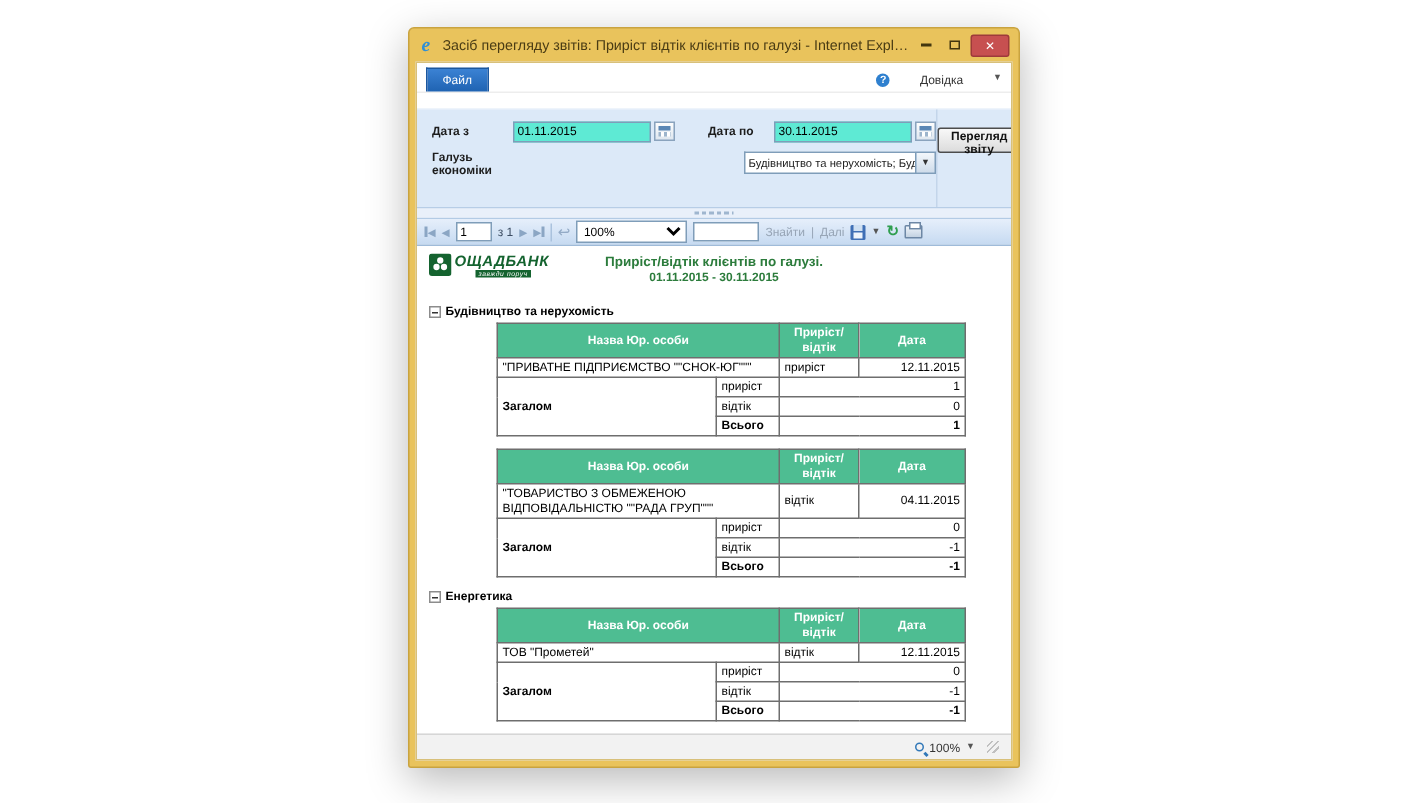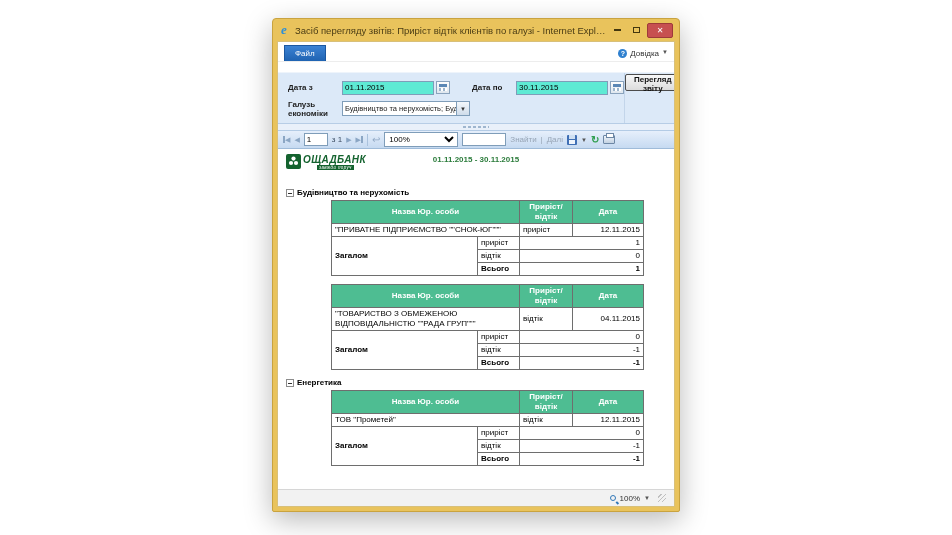--- a/index.html
+++ b/index.html
@@ -24,50 +24,50 @@
   .minglyph { width:7px; height:2px; border-bottom:2px solid #43370f; }
 
   .winbody { background:#fff; height:calc(100% - 22px); display:flex; flex-direction:column;
              border:1px solid #d8c07a; overflow:hidden; }
 
   
   .menubar { height:20px; display:flex; align-items:flex-end; justify-content:space-between;
              background:#fff; padding:0 6px 0 6px; border-bottom:1px solid #ededed; }
   .file-btn { background:linear-gradient(#3b82d4,#1f63b2); color:#fff; font-size:8px;
               padding:3px 10px 3px 10px; border:1px solid #1a57a0; border-bottom:none; }
-  .help-area { display:flex; align-items:flex-start; gap:3px; font-size:8px; color:#333; margin-bottom:3px;padding-left:18px; }
+  .help-area { display:flex; align-items:flex-start; gap:20px; font-size:8px; color:#333; margin-bottom:3px;padding-left:18px; }
   .help-icon { width:9px; height:9px; border-radius:50%; background:#2f80cf; color:#fff;
                font-size:7px; font-weight:bold; display:flex; align-items:center; justify-content:center; }
   .caret { font-size:6px; color:#555; }
   .menuspacer { height:10px; background:#fff; }
 
   
   .form-panel { background:#dce9f8; display:flex; border-top:1px solid #eef4fb;
                 border-bottom:1px solid #b7cde6; }
   .form-left { flex:1; padding:6px 0 6px 10px; }
   .form-row { display:flex; align-items:center; height:17px; margin-bottom:4px; }
-  .form-row:last-child { margin-bottom:0; }
+  .form-row:last-child { margin-bottom:15px;justify-content:space-between; }
   .flabel { font-size:8px; font-weight:bold; color:#1d1d1d; }
   .lbl-datefrom { width:54px; }
   .lbl-dateto { width:44px; margin-left:22px; }
   .lbl-industry { width:54px; }
   .tinput { width:92px; height:14px; border:1px solid #7f9db9; font-size:8px; padding:0 2px;
             background:#5eead4; font-family:"Liberation Sans", sans-serif; }
   .cal-btn { width:14px; height:13px; margin-left:2px; border:1px solid #8aa3bd;
              background:linear-gradient(#fdfdfd,#dfe7ef); position:relative; }
   .cal-btn::before { content:""; position:absolute; left:2px; right:2px; top:2px; height:3px; background:#5b87b5; }
   .cal-btn::after { content:""; position:absolute; left:2px; right:2px; top:6px; bottom:2px;
                     background:repeating-linear-gradient(90deg,#9db5cc 0 2px,#fff 2px 4px); }
   .combo { display:flex; height:15px; }
   .combo-text { width:114px; border:1px solid #7f9db9; border-right:none; background:#fff;
                 font-size:7.5px; color:#222; padding:2px 2px 0 2px; white-space:nowrap; overflow:hidden; }
   .combo-arrow { width:14px; border:1px solid #7f9db9; background:linear-gradient(#f3f7fb,#cfdcea);
                  font-size:6px; color:#333; display:flex; align-items:center; justify-content:center; }
   .form-right { width:96px; border-left:1px solid #c3d5ea; display:flex; justify-content:flex-start;
-                padding-top:1px; }
+                padding-top:12px; }
   .view-btn { height:17px; padding:0 8px; font-size:8px; font-weight:bold; color:#111;
               background:linear-gradient(#f8f8f8,#dcdcdc); border:1px solid #4c4c4c; border-radius:2px; }
 
   
   .splitter { height:6px; background:#e9f0fa; position:relative; }
   .grip { position:absolute; left:50%; top:2px; transform:translateX(-50%); width:26px; height:2px;
           background:repeating-linear-gradient(90deg,#9fb6cf 0 3px,transparent 3px 5px); }
 
   
   .toolbar { height:19px; background:linear-gradient(#e6effb,#c6daf1); border-top:1px solid #b3cbe5;
@@ -223,20 +223,21 @@
             <circle cx="5" cy="9" r="2.1" fill="#ffffff"></circle>
             <circle cx="10" cy="9" r="2.1" fill="#ffffff"></circle>
             <circle cx="7.5" cy="4.6" r="2.1" fill="#ffffff"></circle>
           </svg>
           <span class="logo-stack">
             <span class="bank-name">ОЩАДБАНК</span>
             <span class="bank-tagline">завжди поруч</span>
           </span>
         </span>
         <div class="rpt-titleblock">
+          <div class="rpt-title">Приріст/відтік клієнтів по галузі.</div>
           <div class="rpt-period">01.11.2015 - 30.11.2015</div>
         </div>
       </div>
 
       <div class="section">
         <div class="section-header">
           <span class="collapse-box"></span>
           <span>Будівництво та нерухомість</span>
         </div>
         <table class="rpt">

